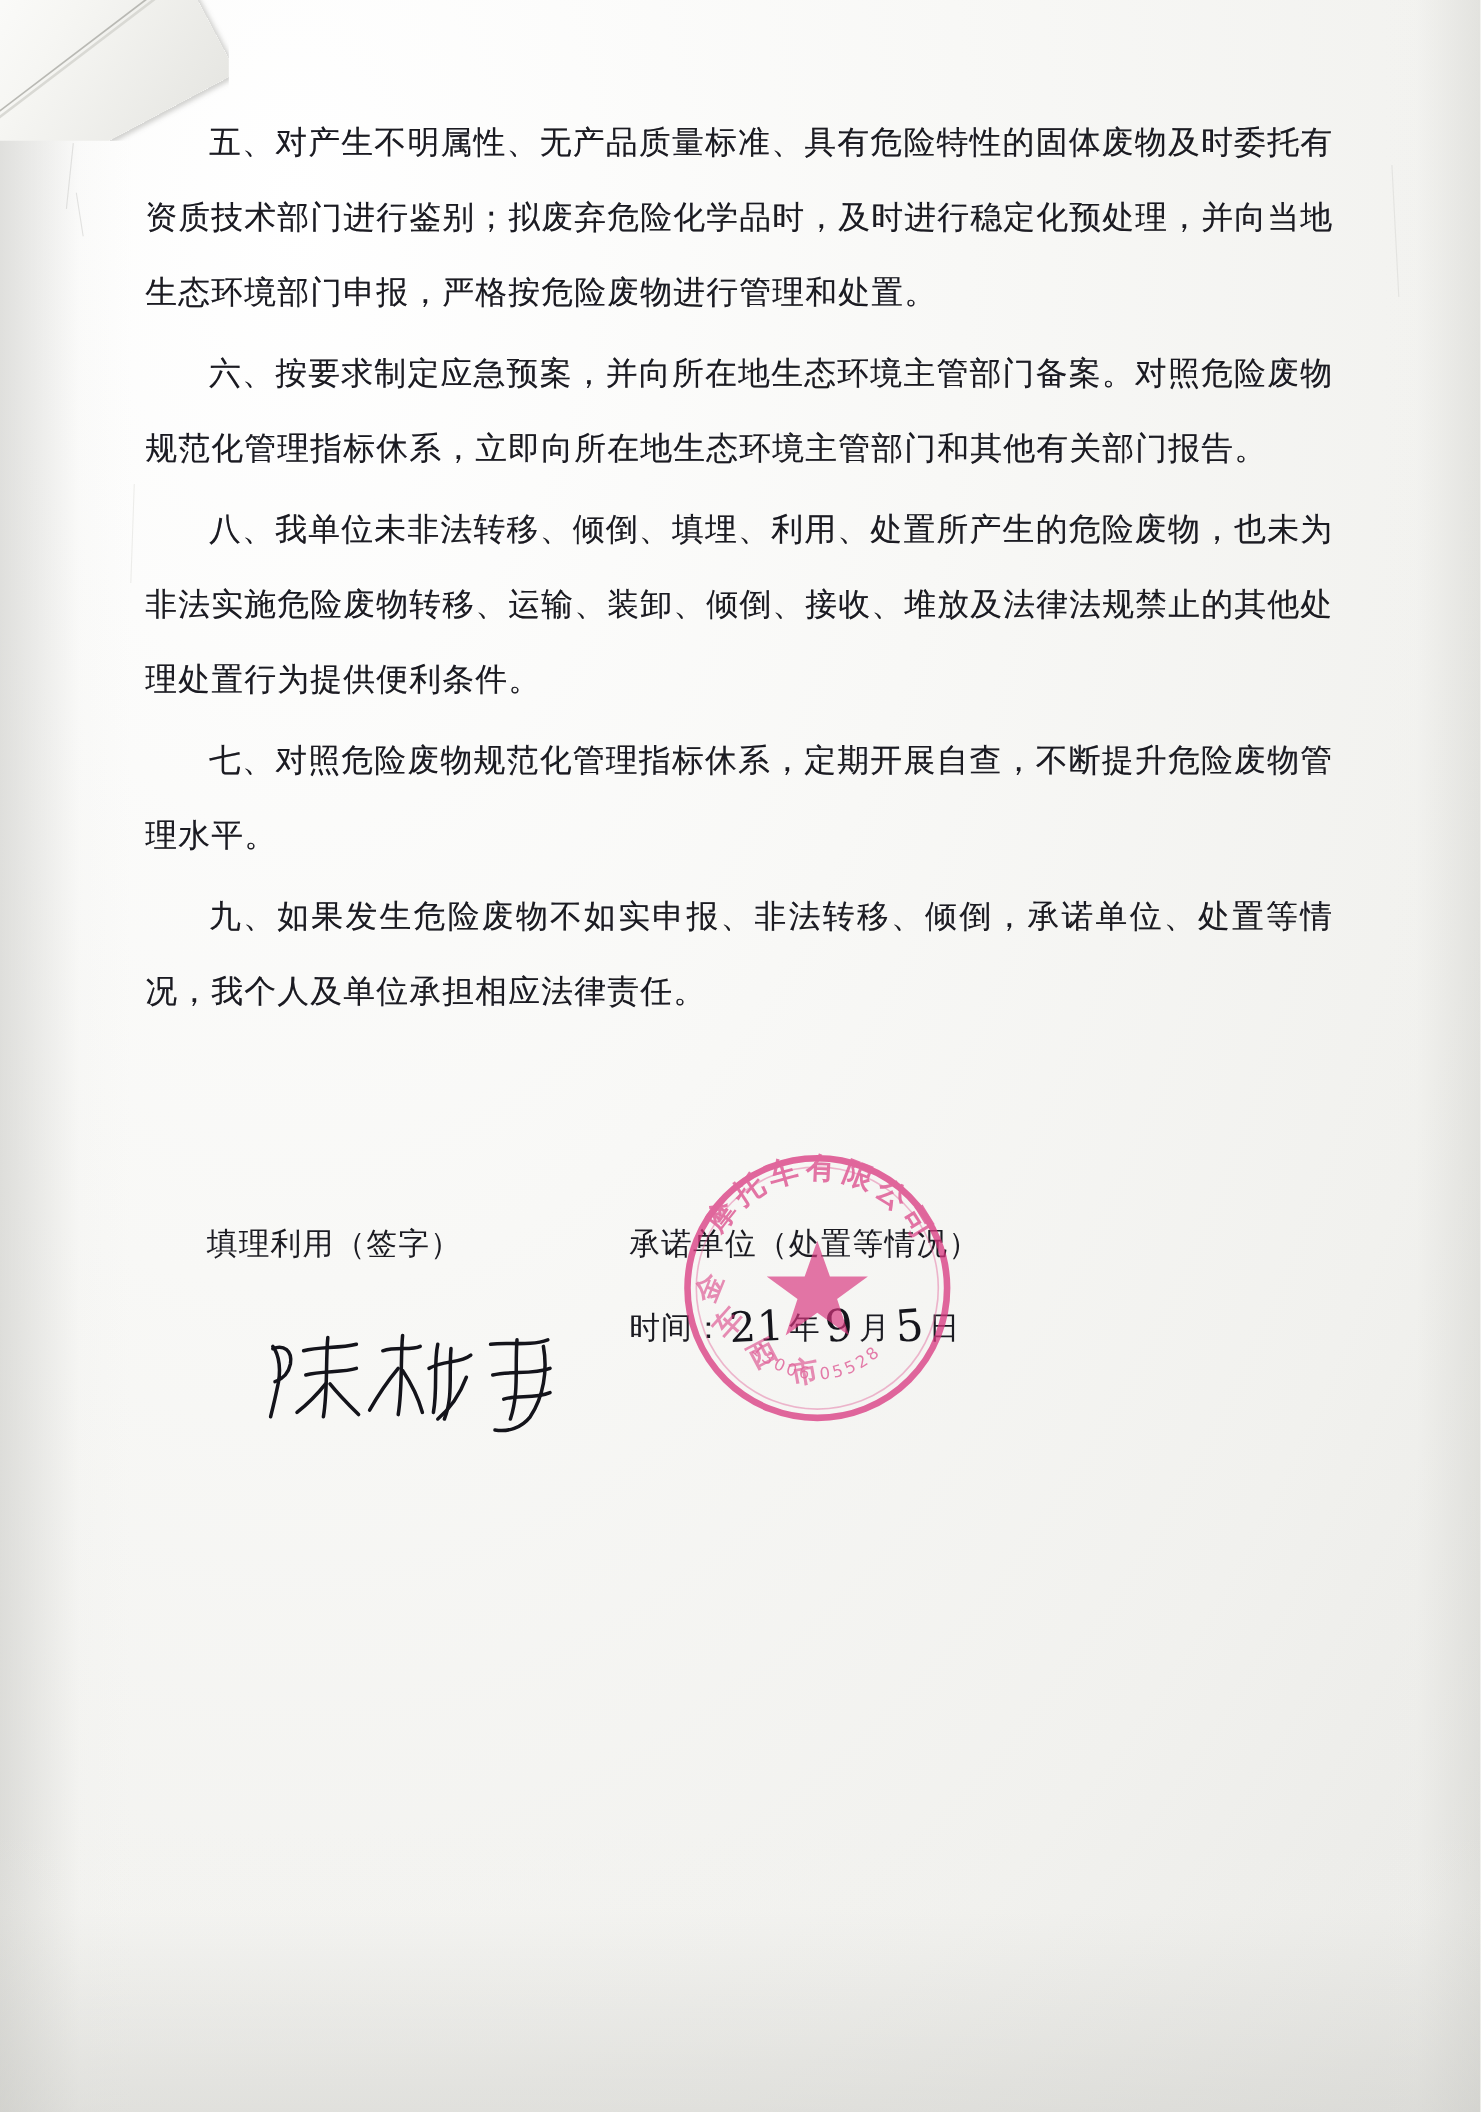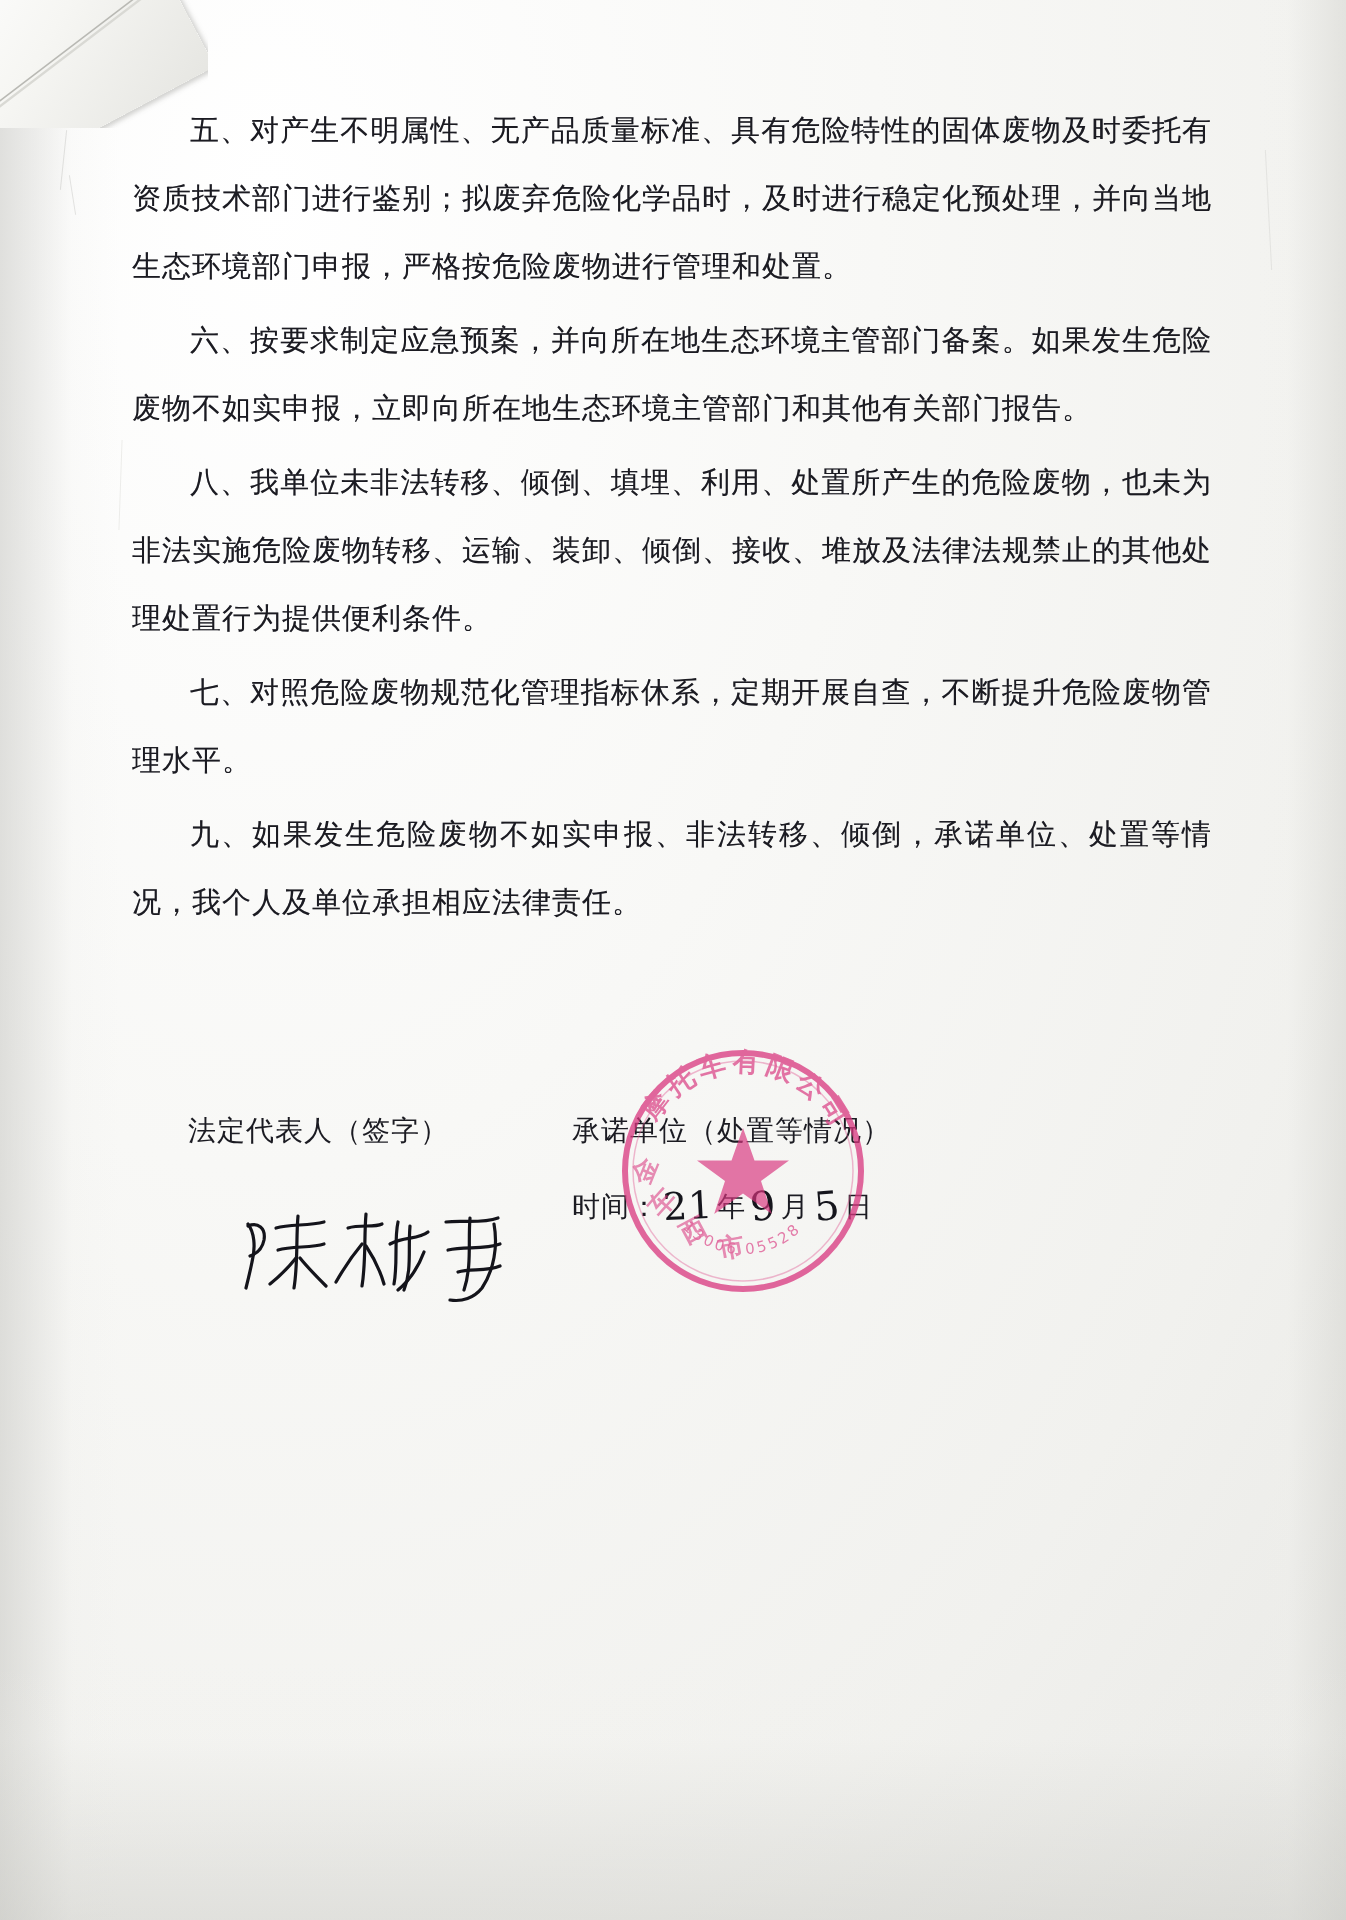--- a/index.html
+++ b/index.html
@@ -191,29 +191,29 @@
     </div>
   </div>
 
   <div class="crease" style="left:63px; top:130px; width:1px; height:60px; transform:rotate(6deg);"></div>
   <div class="crease" style="left:72px; top:175px; width:1px; height:40px; transform:rotate(-9deg);"></div>
   <div class="crease" style="left:120px; top:440px; width:1px; height:90px; transform:rotate(2deg); background:rgba(180,180,175,0.22);"></div>
   <div class="crease" style="left:1268px; top:150px; width:1px; height:120px; transform:rotate(-3deg); background:rgba(185,185,178,0.25);"></div>
 
   <div class="content">
     <p class="para">五、对产生不明属性、无产品质量标准、具有危险特性的固体废物及时委托有资质技术部门进行鉴别；拟废弃危险化学品时，及时进行稳定化预处理，并向当地生态环境部门申报，严格按危险废物进行管理和处置。</p>
-    <p class="para">六、按要求制定应急预案，并向所在地生态环境主管部门备案。如果发生危险废物不如实申报，立即向所在地生态环境主管部门和其他有关部门报告。</p>
+    <p class="para">六、按要求制定应急预案，并向所在地生态环境主管部门备案。对照危险废物规范化管理指标休系，立即向所在地生态环境主管部门和其他有关部门报告。</p>
     <p class="para">八、我单位未非法转移、倾倒、填埋、利用、处置所产生的危险废物，也未为非法实施危险废物转移、运输、装卸、倾倒、接收、堆放及法律法规禁止的其他处理处置行为提供便利条件。</p>
     <p class="para">七、对照危险废物规范化管理指标休系，定期开展自查，不断提升危险废物管理水平。</p>
     <p class="para">九、如果发生危险废物不如实申报、非法转移、倾倒，承诺单位、处置等情况，我个人及单位承担相应法律责任。</p>
   </div>
 
   <div class="sign-block">
     <div class="sign-row">
-      <span class="lbl-legal">法定代表人（签字）</span>
+      <span class="lbl-legal">填理利用（签字）</span>
       <span class="lbl-unit">承诺单位（处置等情况）</span>
     </div>
 
     <div class="lbl-date">
       <span>时间：</span>
       <span class="hw-num">21</span>
       <span>年</span>
       <span class="hw-num m">9</span>
       <span>月</span>
       <span class="hw-num m">5</span>

